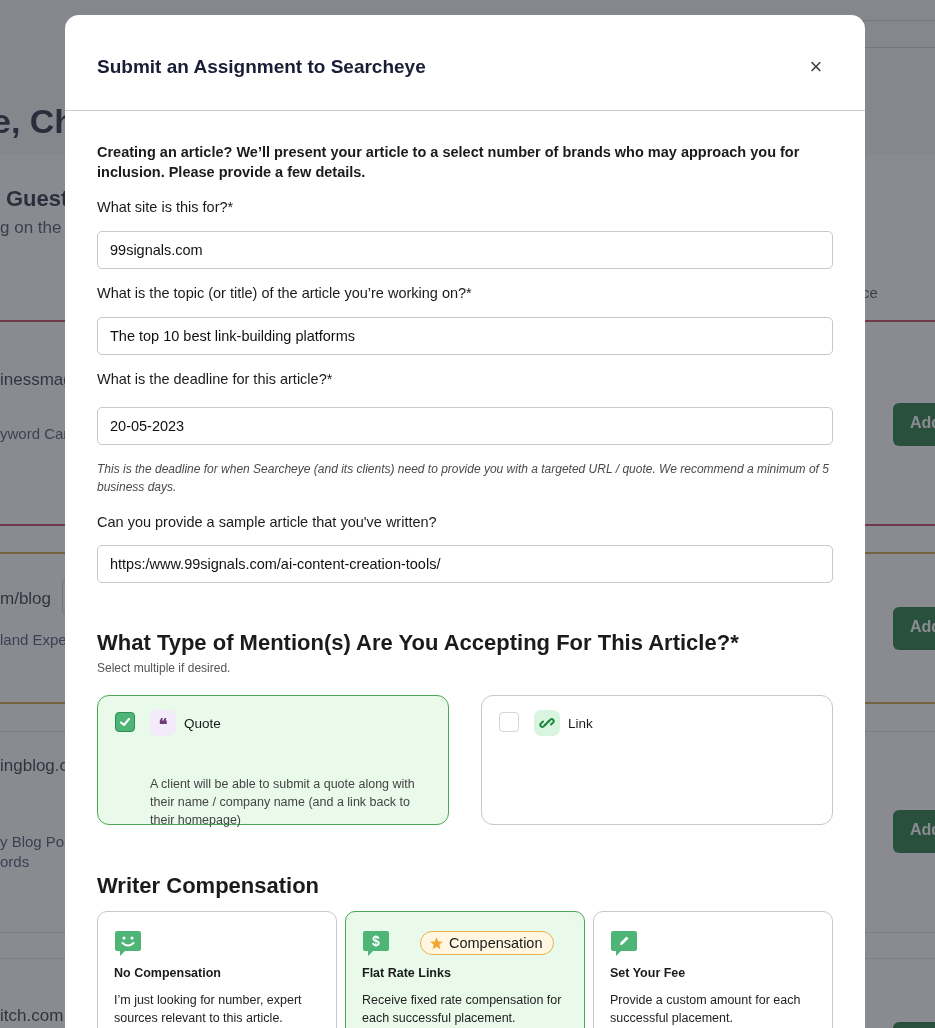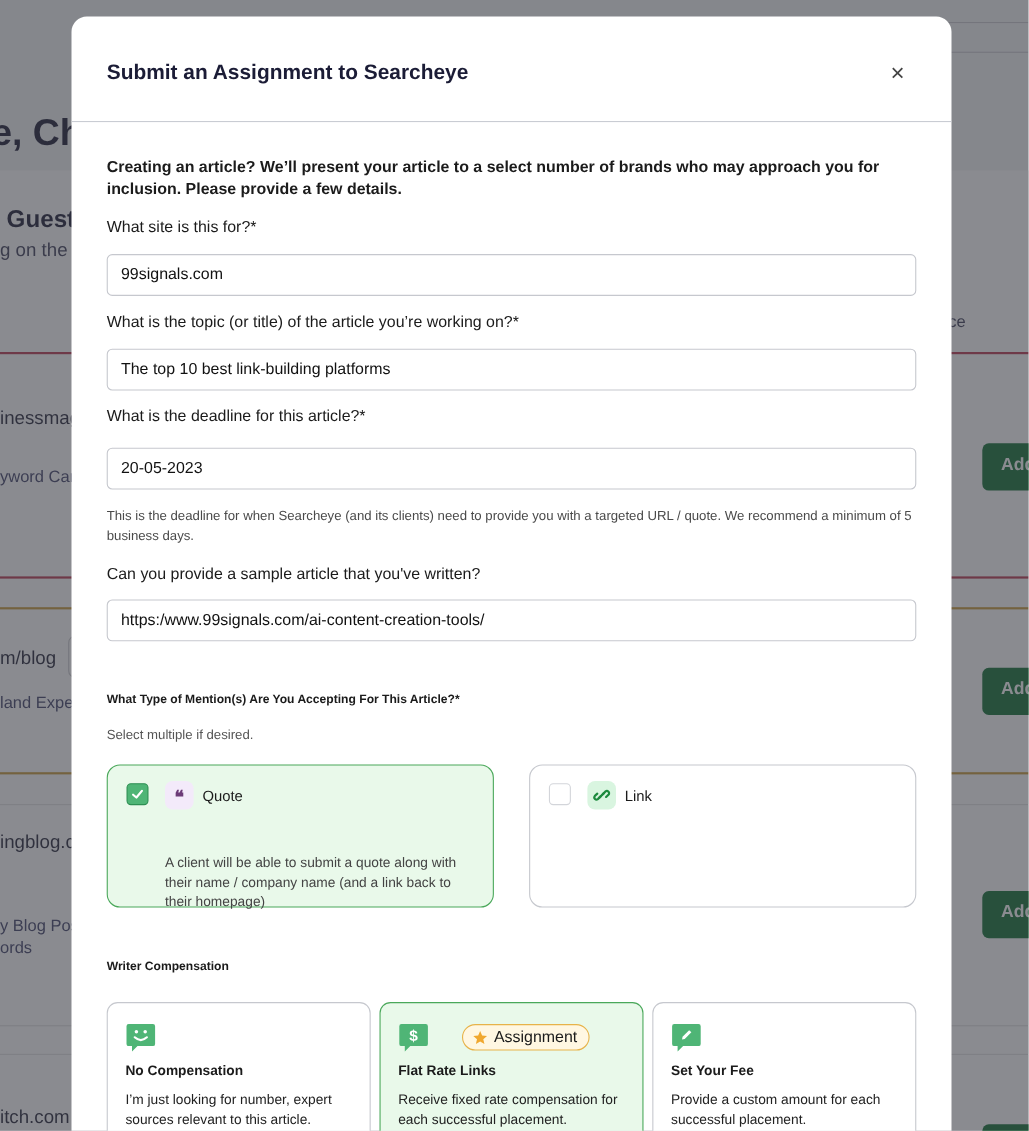--- a/index.html
+++ b/index.html
@@ -28,22 +28,22 @@
   
   .modal { position: absolute; left: 65px; top: 15px; width: 800px; height: 1040px; background: #ffffff; border-radius: 14px; overflow: hidden; }
   .modal-header { height: 96px; border-bottom: 1px solid #c9ccd3; position: relative; padding-left: 36px; }
   .modal-title { position: absolute; left: 32px; top: 41px; font-size: 19px; font-weight: bold; color: #1b1c36; }
   .close-btn { position: absolute; left: 741px; top: 41px; width: 20px; height: 24px; font-size: 22px; color: #444; text-align: center; line-height: 22px; cursor: pointer; }
 
   .modal-body { position: absolute; left: 32px; top: 96px; width: 736px; }
   .intro { position: absolute; top: 31px; left: 0; width: 736px; font-size: 14.5px; font-weight: bold; line-height: 20px; color: #1b1b1b; }
   .field-label { position: absolute; left: 0; font-size: 14.5px; color: #1b1b1b; }
   .text-input { position: absolute; left: 0; width: 736px; height: 38px; border: 1px solid #c6c8ce; border-radius: 5px; padding: 0 12px; font-family: "Liberation Sans", sans-serif; font-size: 14.5px; color: #111; background: #fff; outline: none; }
-  .help-text { position: absolute; left: 0; top: 349px; width: 736px; font-size: 12px; line-height: 18px; color: #4a4a4a; }
-  .section-title { position: absolute; left: 0; font-size: 11px; font-weight: bold; color: #1b1b1b; }
+  .help-text { position: absolute; left: 0; top: 349px; width: 736px; font-size: 12px; line-height: 18px; color: #4a4a4a; font-style: italic; }
+  .section-title { position: absolute; left: 0; font-size: 22px; font-weight: bold; color: #1b1b1b; }
   .section-sub { position: absolute; left: 0; font-size: 12px; color: #555; text-align: right; }
 
   .mention-card { position: absolute; top: 584px; width: 352px; height: 130px; border: 1px solid #c6c8ce; border-radius: 12px; background: #fff; cursor: pointer; }
   .mention-card.selected { background: #e9f9ea; border-color: #4aa85a; }
   .checkbox { position: absolute; left: 17px; top: 16px; width: 20px; height: 20px; border: 1px solid #d3d5da; border-radius: 4px; background: #fff; }
   .checkbox.checked { background: #4fb576; border-color: #2e8f53; }
   .checkbox svg { position: absolute; left: 3px; top: 3px; }
   .mention-icon { position: absolute; left: 52px; top: 14px; width: 26px; height: 26px; border-radius: 7px; }
   .mention-icon.quote { background: #f3eafa; color: #6c3b78; font-weight: bold; font-size: 16px; text-align: center; line-height: 30px; font-family: "DejaVu Serif", serif; }
   .mention-icon.link { background: #d9f5e0; }
@@ -163,21 +163,21 @@
 
     <div class="comp-card recommended" style="left:248px">
       <svg class="comp-icon" viewBox="0 0 28 28">
         <path d="M3 2 H25 a2 2 0 0 1 2 2 V20 a2 2 0 0 1 -2 2 H11 L6 27 V22 H3 a2 2 0 0 1 -2 -2 V4 a2 2 0 0 1 2 -2 Z" fill="#4fb576"></path>
         <text x="14" y="17" text-anchor="middle" font-size="14" font-weight="bold" fill="#fff" font-family="Liberation Sans, sans-serif">$</text>
       </svg>
       <div class="rec-badge">
         <svg width="15" height="15" viewBox="0 0 24 24">
             <path d="M12 2 L14.9 8.6 L22 9.3 L16.6 14 L18.2 21 L12 17.3 L5.8 21 L7.4 14 L2 9.3 L9.1 8.6 Z" fill="#f0a830"></path>
           </svg>
-        <span>Assignment</span>
+        <span>Compensation</span>
       </div>
       <div class="comp-title">Flat Rate Links</div>
       <div class="comp-desc">Receive fixed rate compensation for each successful placement.</div>
     </div>
 
     <div class="comp-card" style="left:496px">
       <svg class="comp-icon" viewBox="0 0 28 28">
         <path d="M3 2 H25 a2 2 0 0 1 2 2 V20 a2 2 0 0 1 -2 2 H11 L6 27 V22 H3 a2 2 0 0 1 -2 -2 V4 a2 2 0 0 1 2 -2 Z" fill="#4fb576"></path>
         <path d="M10 16 L10.5 13.5 L16.5 7.5 L18.5 9.5 L12.5 15.5 Z" fill="#fff"></path>
       </svg>

